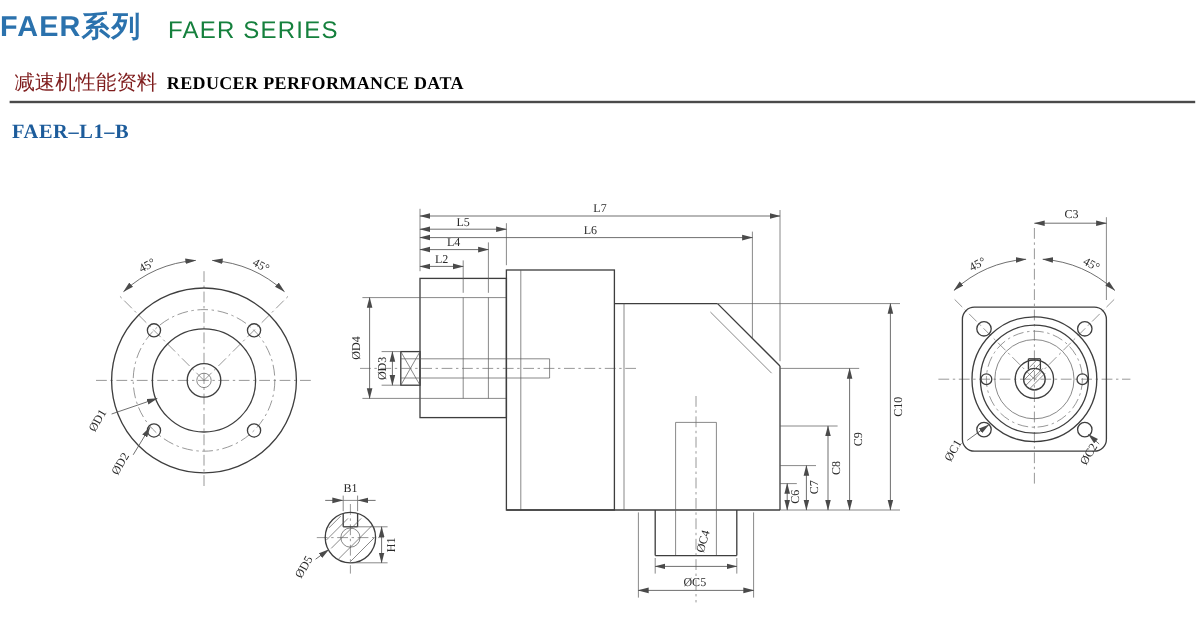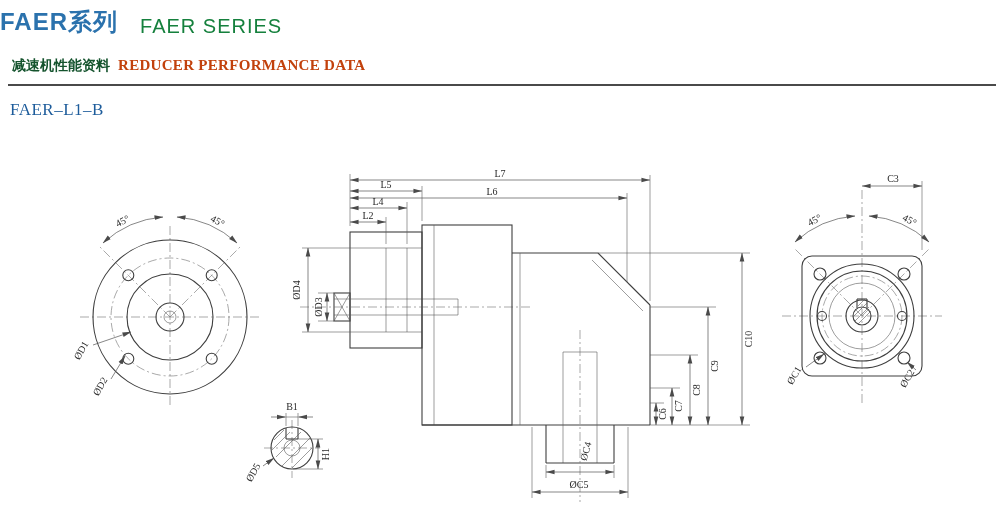--- a/index.html
+++ b/index.html
@@ -5,25 +5,25 @@
   html,body{margin:0;padding:0}
   body{width:1000px;height:525px;background:#ffffff;position:relative;overflow:hidden;
        font-family:"Liberation Sans",sans-serif}
   .page{position:absolute;inset:0}
   svg{position:absolute;left:0;top:0}
 
   .hdr1{position:absolute;left:0;top:6px;display:flex;align-items:flex-end;gap:22px}
   .t-cn{font-size:24px;font-weight:bold;color:#2b72ad;letter-spacing:1px}
   .t-en{font-size:20px;color:#15803d;letter-spacing:1px}
   .hdr2{position:absolute;left:12px;top:57px;display:flex;align-items:baseline;gap:8px}
-  .p-cn{font-size:14px;font-weight:bold;color:#14532d}
-  .p-en{font-family:"Liberation Serif",serif;font-size:15px;font-weight:bold;color:#c2410c;letter-spacing:.3px}
+  .p-cn{font-size:17px;font-weight:normal;color:#7f1d1d}
+  .p-en{font-family:"Liberation Serif",serif;font-size:15px;font-weight:bold;color:#000000;letter-spacing:.3px}
   .rule{position:absolute;left:8px;right:4px;top:84px;height:2px;background:#4a4a4a}
   .model{position:absolute;left:10px;top:100px;font-family:"Liberation Serif",serif;
-         font-size:17px;font-weight:normal;color:#1d5c9b;letter-spacing:.5px}
+         font-size:17px;font-weight:bold;color:#1d5c9b;letter-spacing:.5px}
 
   
   .ol{stroke:#3e3e3e;stroke-width:1.1;fill:none}
   .t {stroke:#5a5a5a;stroke-width:.6;fill:none}
   .cl{stroke:#6f6f6f;stroke-width:.6;fill:none;stroke-dasharray:9 3 2 3}
   .d {stroke:#535353;stroke-width:.7;fill:none}
   text.dim{font-family:"Liberation Serif",serif;font-size:10px;fill:#2a2a2a;
            stroke:none;text-anchor:middle}
 </style>
 </head>

